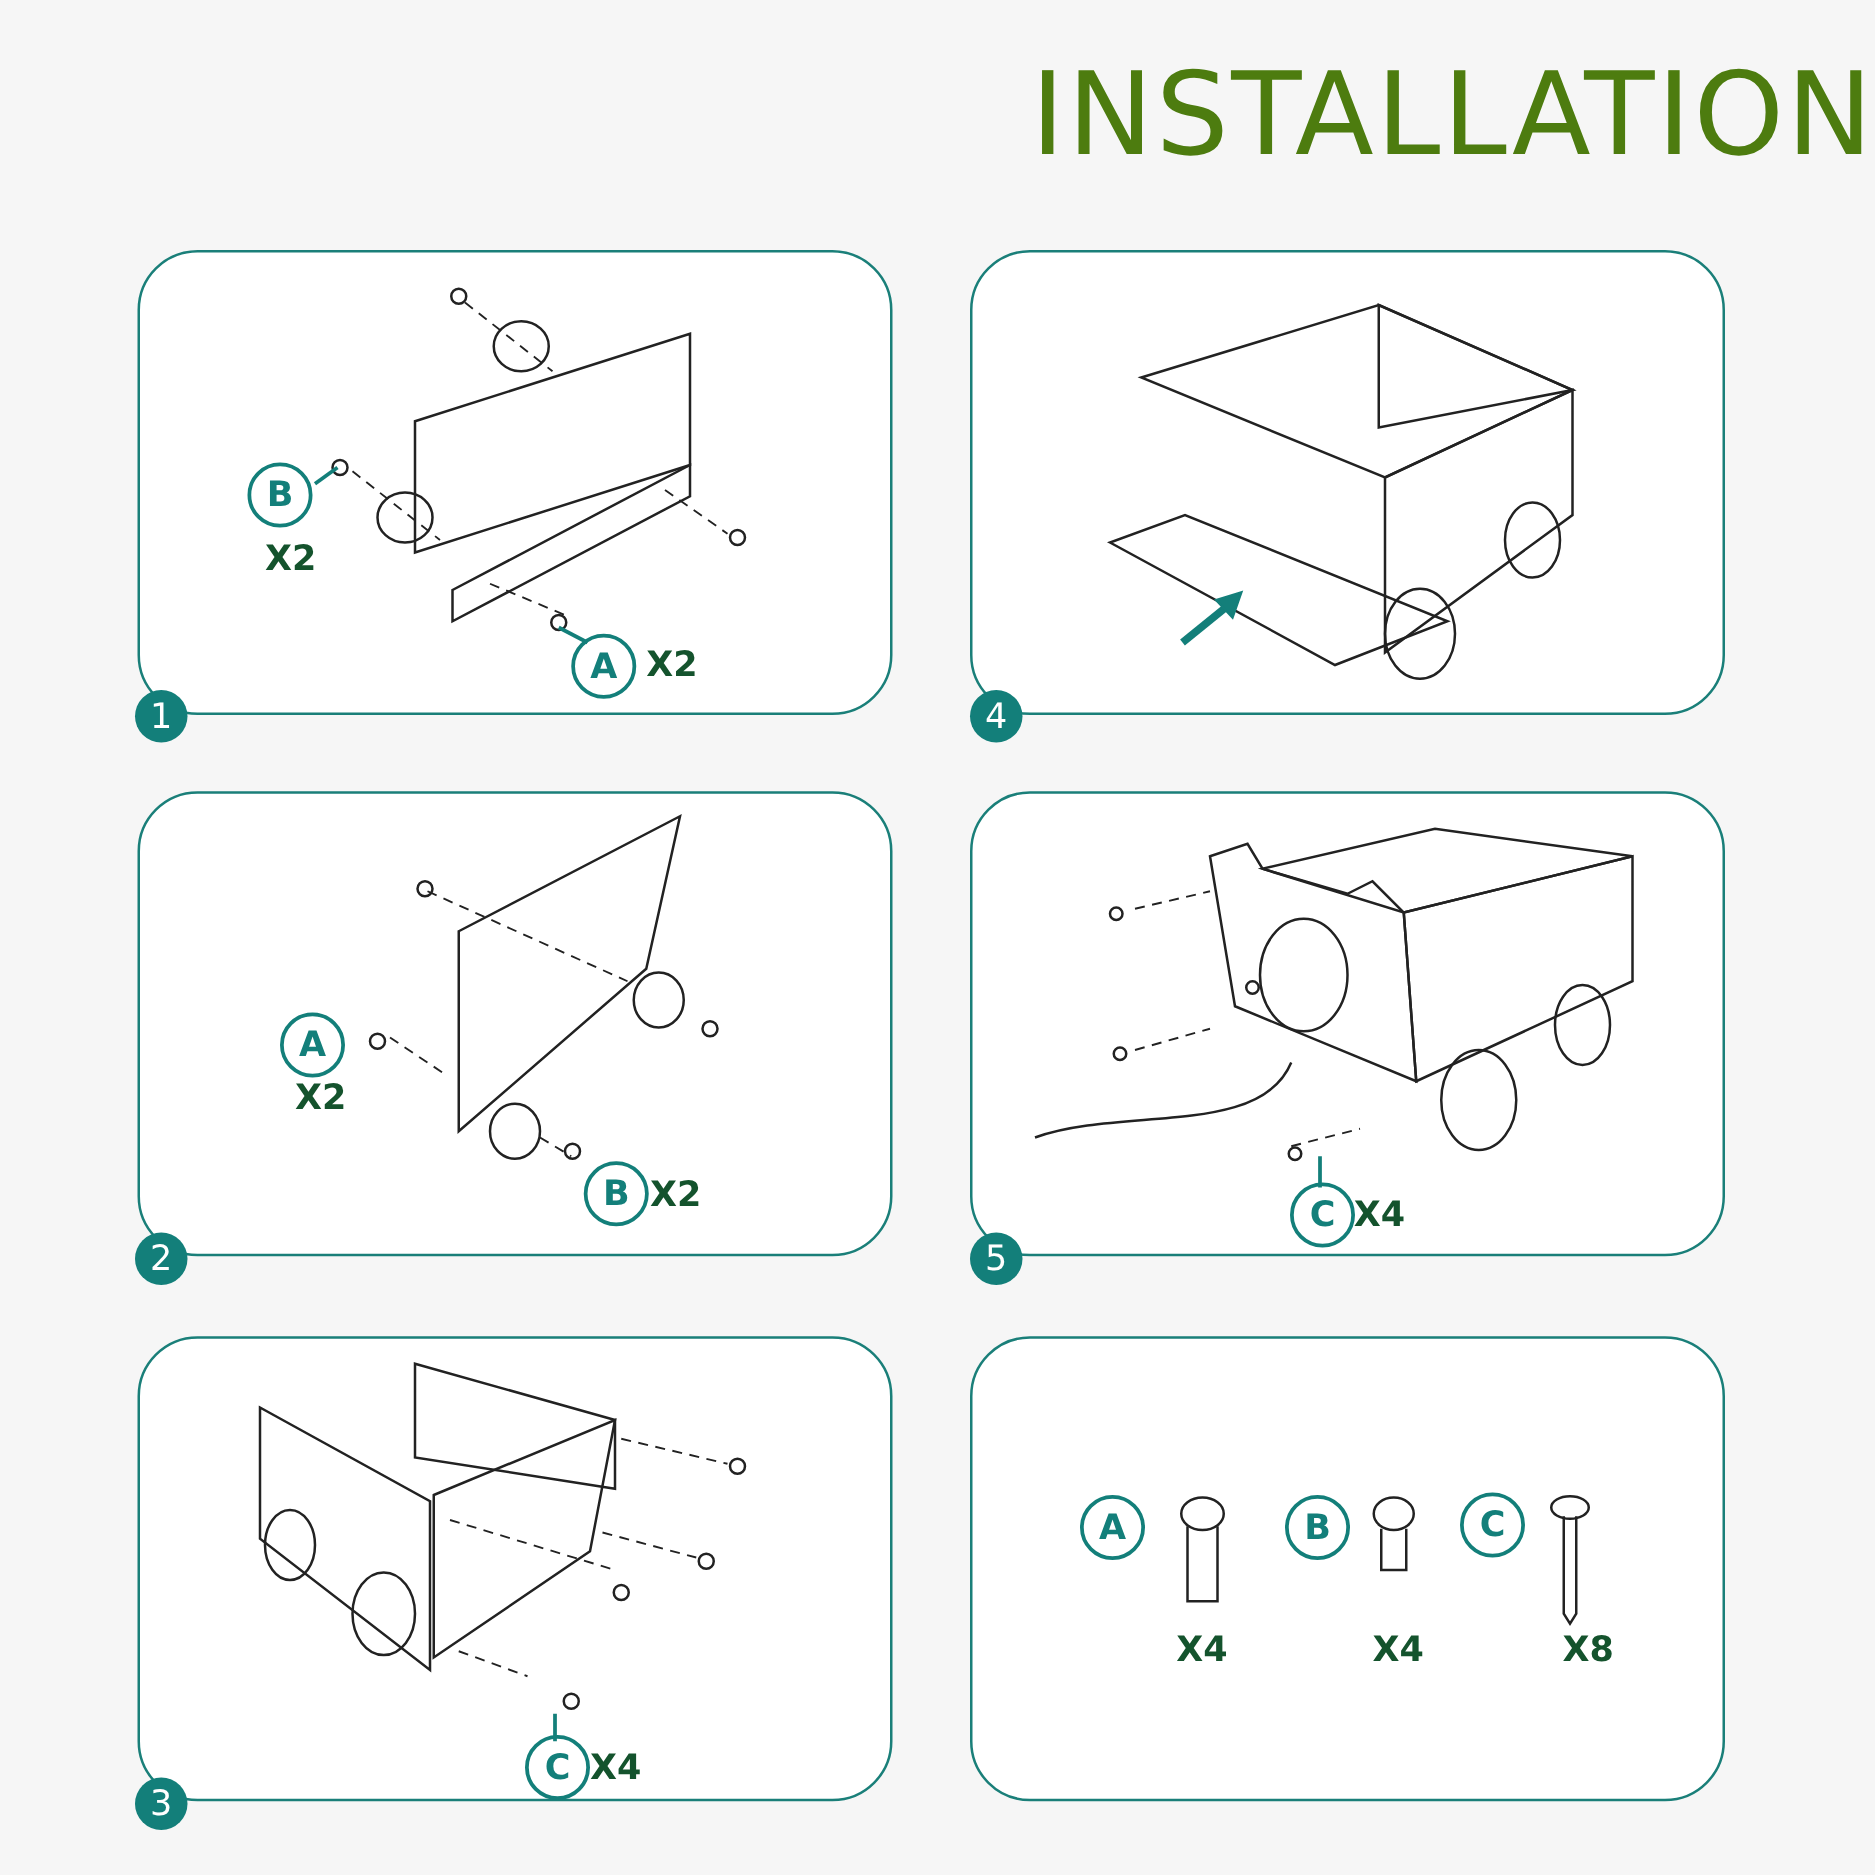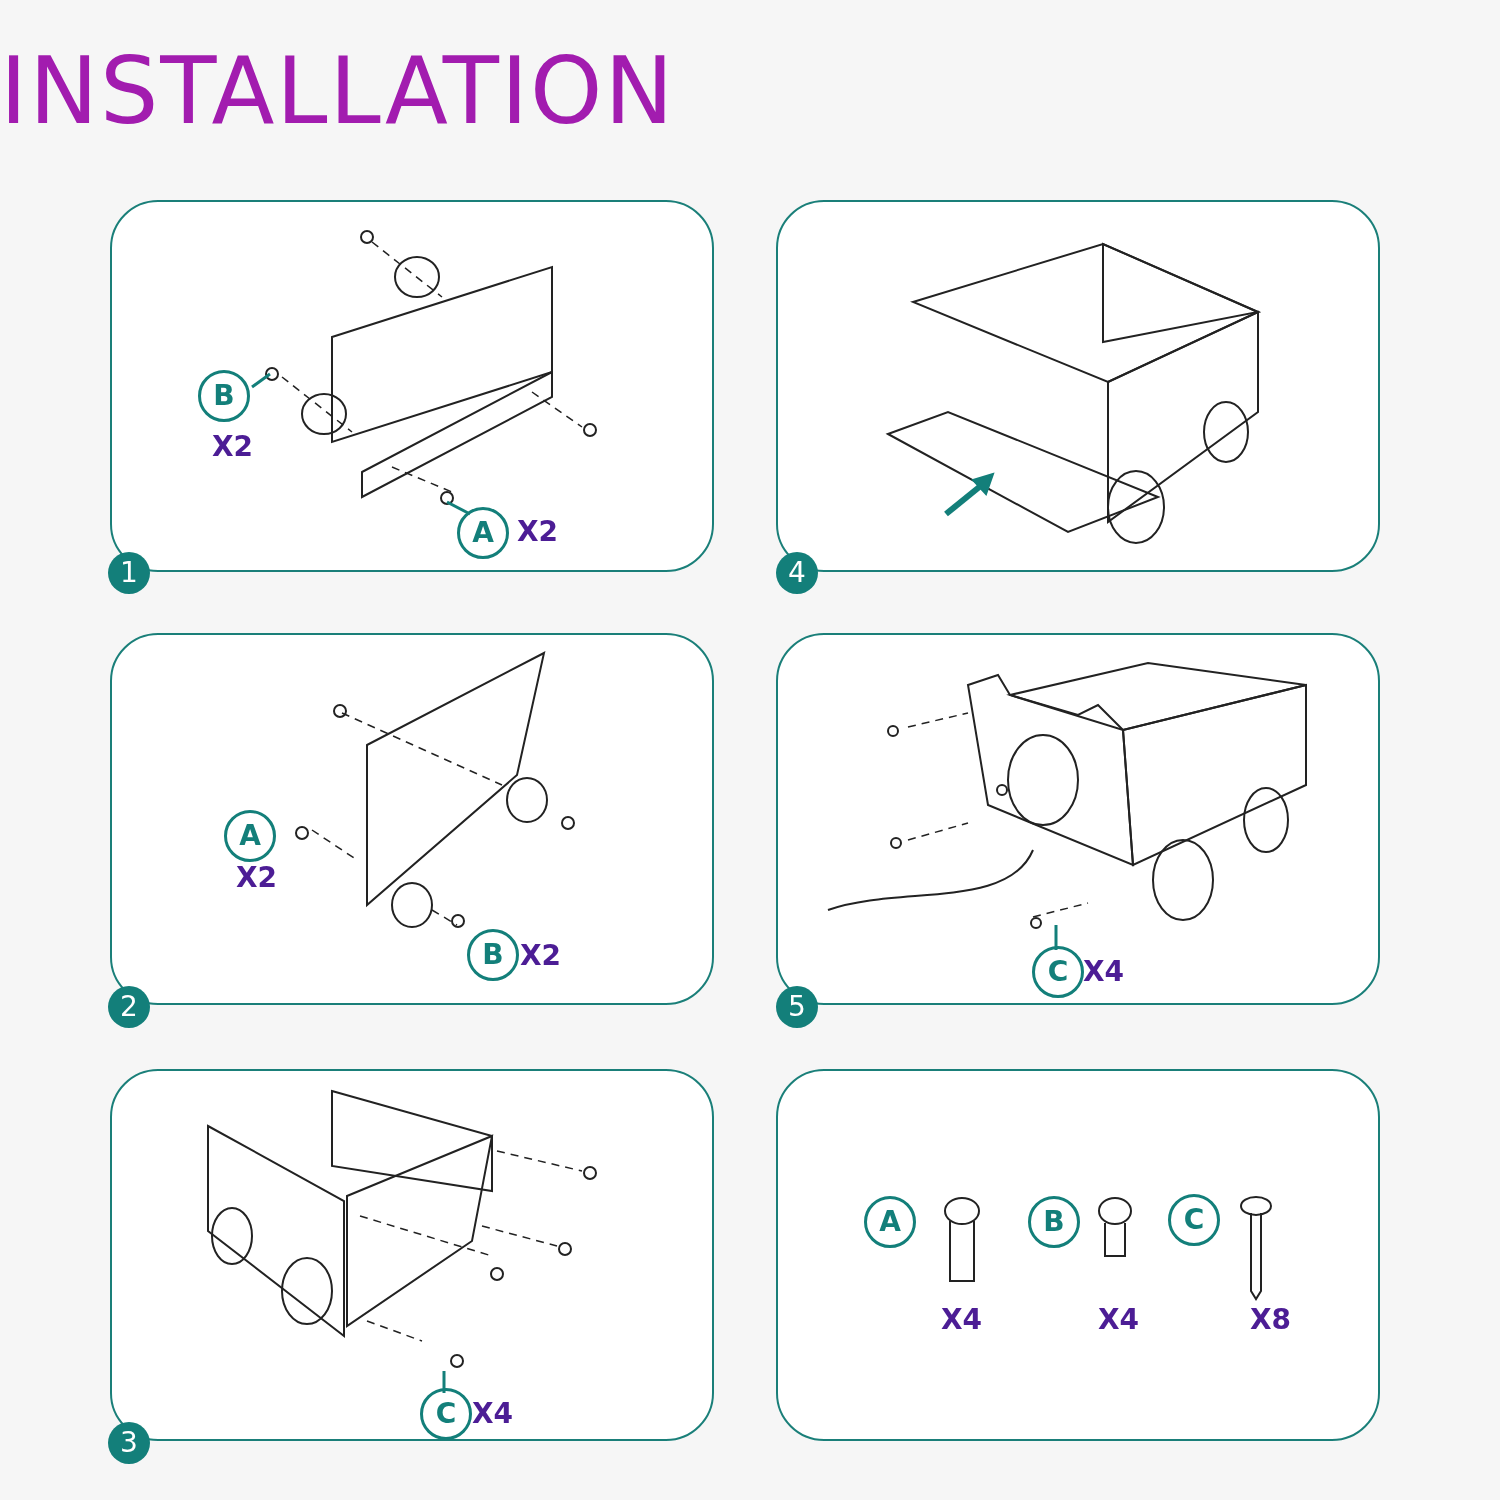--- a/index.html
+++ b/index.html
@@ -1,21 +1,21 @@
 <!DOCTYPE html>
 <html><head>
 <meta charset="utf-8">
 <style>
   html,body{margin:0;padding:0;}
   body{width:1500px;height:1500px;background:#f6f6f6;position:relative;overflow:hidden;font-family:"DejaVu Sans",sans-serif;}
-  .title{position:absolute;left:0;top:38px;width:1500px;text-align:left;color:#a21caf;font-size:92px;font-weight:normal;letter-spacing:2px;font-family:"DejaVu Sans",sans-serif;}
+  .title{position:absolute;left:0;top:38px;width:1500px;text-align:right;color:#4d7c0f;font-size:92px;font-weight:normal;letter-spacing:2px;font-family:"DejaVu Sans",sans-serif;}
   .panel{position:absolute;width:604px;height:372px;background:#fff;border:2.5px solid #1a7f79;border-radius:48px;box-sizing:border-box;}
   .num{position:absolute;width:42px;height:42px;border-radius:50%;background:#137f7a;color:#fff;font-size:28px;line-height:42px;text-align:center;}
   .lbl{position:absolute;width:46px;height:46px;border:3.5px solid #137f7a;border-radius:50%;color:#137f7a;font-weight:bold;font-size:28px;line-height:46px;text-align:center;box-sizing:content-box;}
-  .qty{position:absolute;color:#4c1d95;font-weight:bold;font-size:28px;}
+  .qty{position:absolute;color:#14532d;font-weight:bold;font-size:28px;}
   svg.draw{position:absolute;left:0;top:0;}
   svg.draw *{fill:none;stroke:#222;stroke-width:2;}
   svg.draw .dash{stroke-dasharray:8 6;stroke-width:1.5;}
   svg.draw .lead{stroke:#137f7a;stroke-width:3;}
 </style>
 </head>
 <body>
 
 <div class="title">INSTALLATION</div>
 

